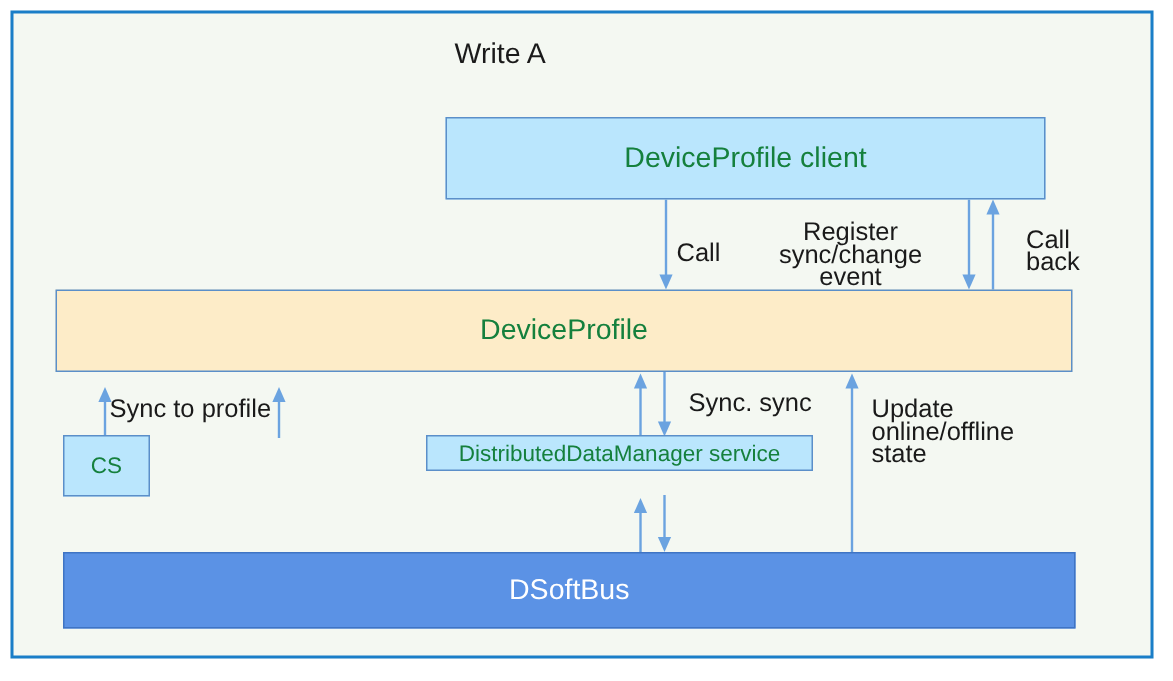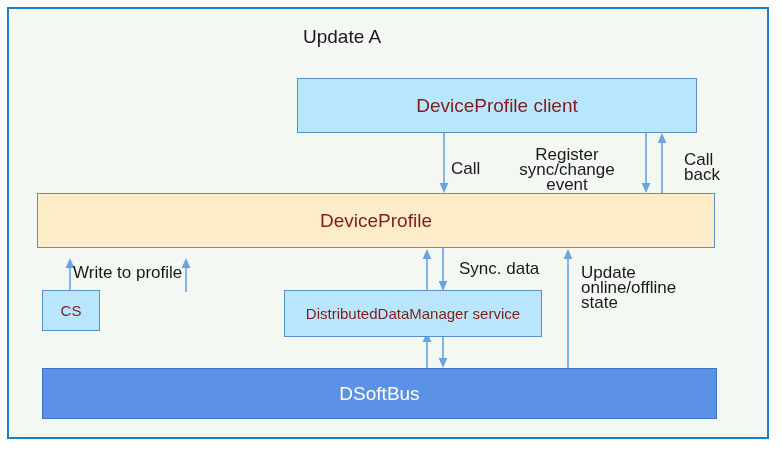--- a/index.html
+++ b/index.html
@@ -35,41 +35,41 @@
     color: #1a1a1a;
     white-space: nowrap;
   }
   .node {
     position: absolute;
     box-sizing: border-box;
     border: 1px solid #5b8fc9;
     display: flex;
     align-items: center;
     justify-content: center;
-    color: #7f1d1d;
+    color: #15803d;
     white-space: nowrap;
   }
   .node.blue  { background: #bae6fd; }
   .node.cream { background: #fdecc8; }
   .node.solid { background: #5b92e5; border-color: #3f74c4; color: #ffffff; }
 
   .n-client {
     left: 297px; top: 78px; width: 400px; height: 55px; font-size: 19px;
   }
   .n-profile {
     left: 37px; top: 193px; width: 678px; height: 55px; font-size: 19px;
   }
   .n-cs {
     left: 42px; top: 290px; width: 58px; height: 41px; font-size: 15px;
   }
   .n-hichain {
     left: 121px; top: 290px; width: 131px; height: 41px; font-size: 15px;
   }
   .n-ddm {
-    left: 284px; top: 290px; width: 258px; height: 47px; font-size: 15px;
+    left: 284px; top: 290px; width: 258px; height: 24px; font-size: 15px;
   }
   .n-dsoftbus {
     left: 42px; top: 368px; width: 675px; height: 51px; font-size: 19px;
   }
 
   .edge { position: absolute; }
   .edge svg { display: block; overflow: visible; }
 
   .elabel {
     position: absolute;
@@ -80,21 +80,21 @@
     color: #1a1a1a;
   }
   .elabel.center { text-align: center; }
 </style>
 </head>
 <body>
 
 <div id="canvas">
   <div class="frame"></div>
 
-  <div class="title">Update A</div>
+  <div class="title">Write A</div>
 
   <div class="edge" style="left:436px; top:133px;">
     <svg width="20" height="62" viewBox="0 0 20 62">
       <path d="M8 0 L8 53" stroke="#6ba3e0" stroke-width="1.6" fill="none"></path>
       <path d="M8 60 L3.6 50 L12.4 50 Z" fill="#6ba3e0"></path>
     </svg>
   </div>
   <div class="elabel" style="left:451px; top:161px;">Call</div>
 
   <div class="edge" style="left:638px; top:133px;">
@@ -114,38 +114,38 @@
   </div>
   <div class="elabel" style="left:684px; top:152px;">Call
 back</div>
 
   <div class="edge" style="left:62px; top:256px;">
     <svg width="20" height="36" viewBox="0 0 20 36">
       <path d="M8 36 L8 9" stroke="#6ba3e0" stroke-width="1.6" fill="none"></path>
       <path d="M8 2 L3.6 12 L12.4 12 Z" fill="#6ba3e0"></path>
     </svg>
   </div>
-  <div class="elabel" style="left:73px; top:265px;">Write to profile</div>
+  <div class="elabel" style="left:73px; top:265px;">Sync to profile</div>
 
   <div class="edge" style="left:178px; top:256px;">
     <svg width="20" height="36" viewBox="0 0 20 36">
       <path d="M8 36 L8 9" stroke="#6ba3e0" stroke-width="1.6" fill="none"></path>
       <path d="M8 2 L3.6 12 L12.4 12 Z" fill="#6ba3e0"></path>
     </svg>
   </div>
 
   <div class="edge" style="left:419px; top:247px;">
     <svg width="36" height="46" viewBox="0 0 36 46">
       <path d="M8 46 L8 9" stroke="#6ba3e0" stroke-width="1.6" fill="none"></path>
       <path d="M8 2 L3.6 12 L12.4 12 Z" fill="#6ba3e0"></path>
       <path d="M24 0 L24 37" stroke="#6ba3e0" stroke-width="1.6" fill="none"></path>
       <path d="M24 44 L19.6 34 L28.4 34 Z" fill="#6ba3e0"></path>
     </svg>
   </div>
-  <div class="elabel" style="left:459px; top:261px;">Sync. data</div>
+  <div class="elabel" style="left:459px; top:261px;">Sync. sync</div>
 
   <div class="edge" style="left:560px; top:247px;">
     <svg width="20" height="122" viewBox="0 0 20 122">
       <path d="M8 122 L8 9" stroke="#6ba3e0" stroke-width="1.6" fill="none"></path>
       <path d="M8 2 L3.6 12 L12.4 12 Z" fill="#6ba3e0"></path>
     </svg>
   </div>
   <div class="elabel" style="left:581px; top:265px; width:110px;">Update
 online/offline
 state</div>

